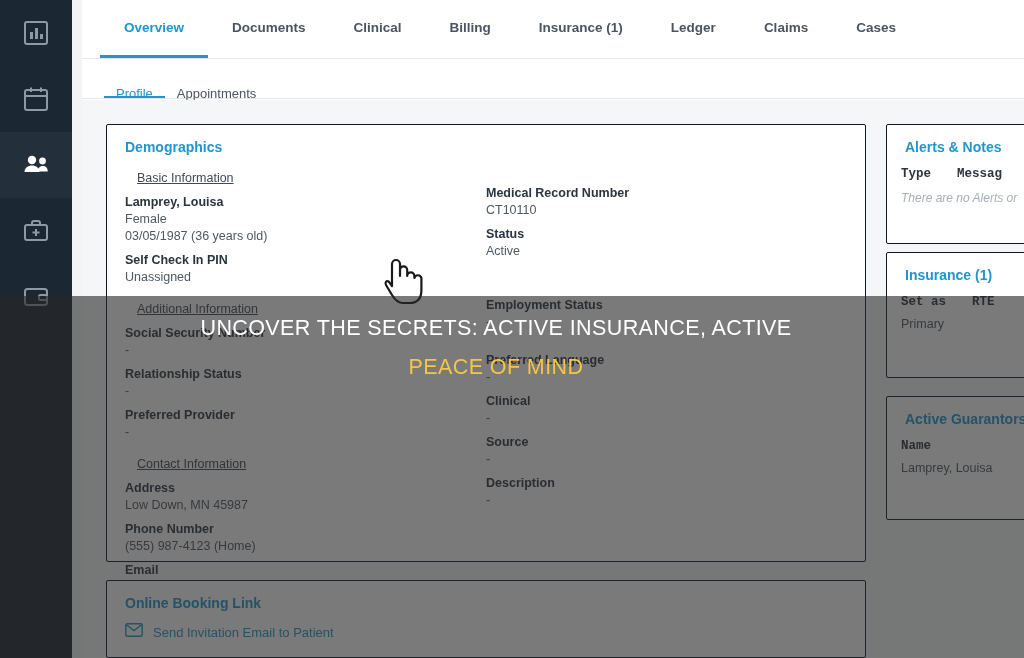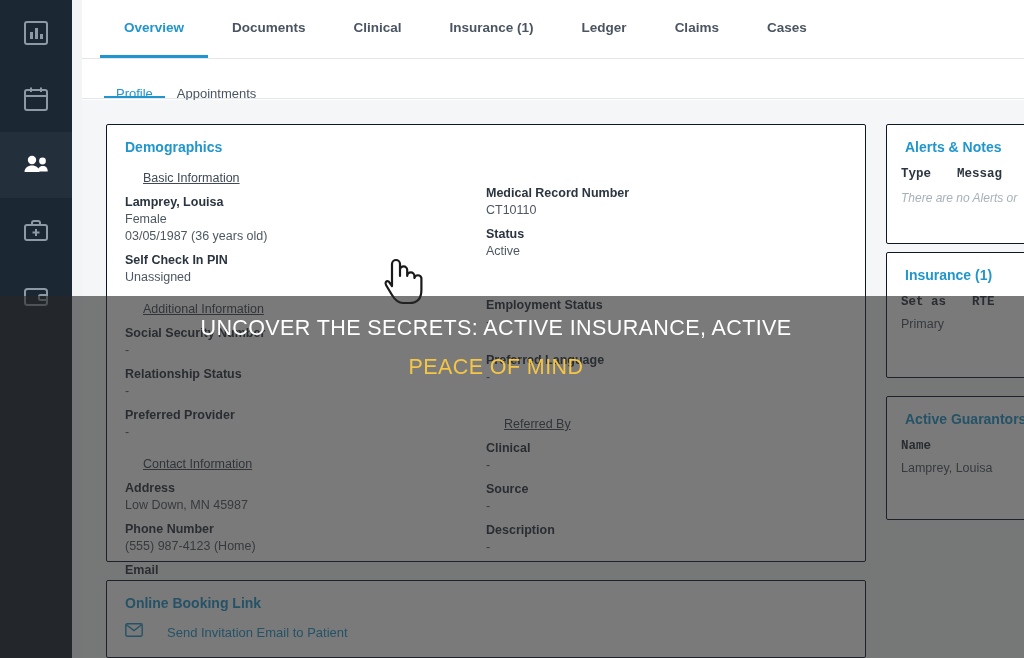--- a/index.html
+++ b/index.html
@@ -82,32 +82,32 @@
   
   #demographics {
     position: absolute; left: 106px; top: 124px; width: 760px; height: 438px;
   }
   .demo-grid {
     display: flex; padding: 0 18px;
   }
   .demo-col { width: 50%; }
   .section-head {
     font-size: 12.5px; color: #3f4a56; text-decoration: underline;
-    margin: 8px 0 6px 18px;
+    margin: 8px 0 6px 12px;
   }
   .fld-label { font-size: 12.5px; color: #2b3540; font-weight: bold; margin-top: 10px; }
   .fld-value { font-size: 12.5px; color: #4d5862; margin-top: 3px; }
   .spacer-head { height: 19px; }
 
   
   #booking {
     position: absolute; left: 106px; top: 580px; width: 760px; height: 78px;
   }
   .booking-row {
-    display: flex; align-items: center; gap: 24px;
+    display: flex; align-items: center; gap: 10px;
     padding: 4px 18px 0 18px;
   }
   .booking-link { color: #2196cc; font-size: 13px; }
 
   
   #alerts {
     position: absolute; left: 886px; top: 124px; width: 180px; height: 120px;
   }
   #insurance {
     position: absolute; left: 886px; top: 252px; width: 180px; height: 126px;
@@ -207,20 +207,23 @@
 
     <div id="tabbar">
       <div class="tab active">
           <span>Overview</span>
         </div>
       <div class="tab">
           <span>Documents</span>
         </div>
       <div class="tab">
           <span>Clinical</span>
+        </div>
+      <div class="tab">
+          <span>Billing</span>
         </div>
       <div class="tab">
           <span>Insurance (1)</span>
         </div>
       <div class="tab">
           <span>Ledger</span>
         </div>
       <div class="tab">
           <span>Claims</span>
         </div>
@@ -276,21 +279,20 @@
       <div class="fld-value">CT10110</div>
       <div class="fld-label">Status</div>
       <div class="fld-value">Active</div>
 
       <div class="spacer-head" style="height:30px"></div>
       <div class="fld-label">Employment Status</div>
       <div class="fld-value">-</div>
       <div class="fld-label" style="margin-top:24px">Preferred Language</div>
       <div class="fld-value">-</div>
 
-      <div class="section-head" style="margin-top:33px">Referred By</div>
       <div class="fld-label">Clinical</div>
       <div class="fld-value">-</div>
       <div class="fld-label">Source</div>
       <div class="fld-value">-</div>
       <div class="fld-label">Description</div>
       <div class="fld-value">-</div>
     </div>
   </div>
 </div>
 

